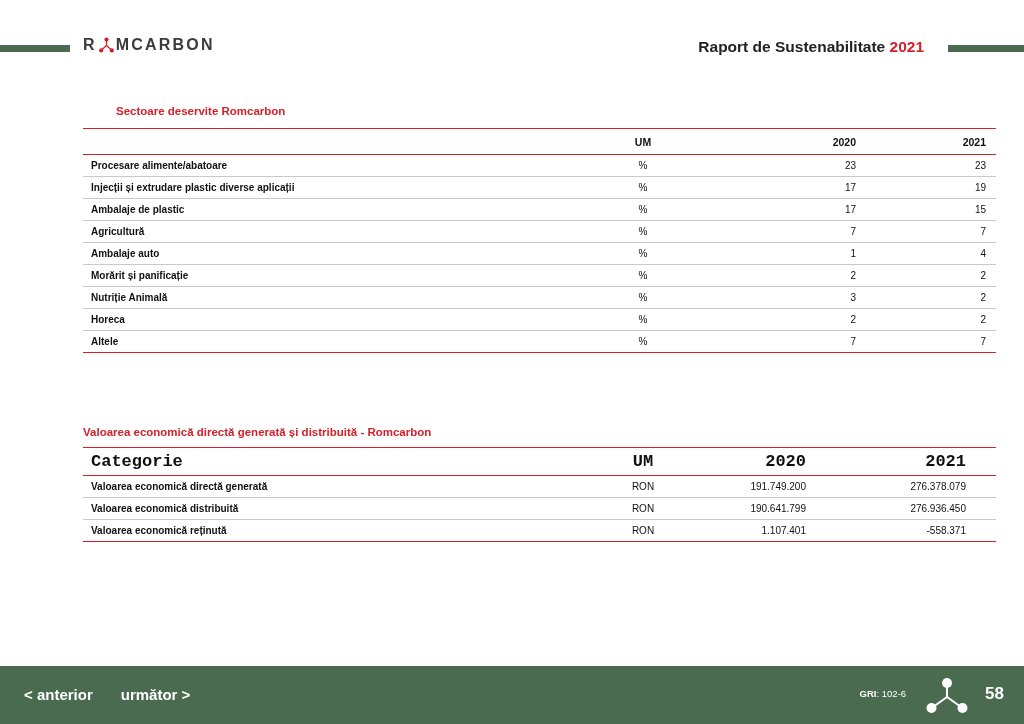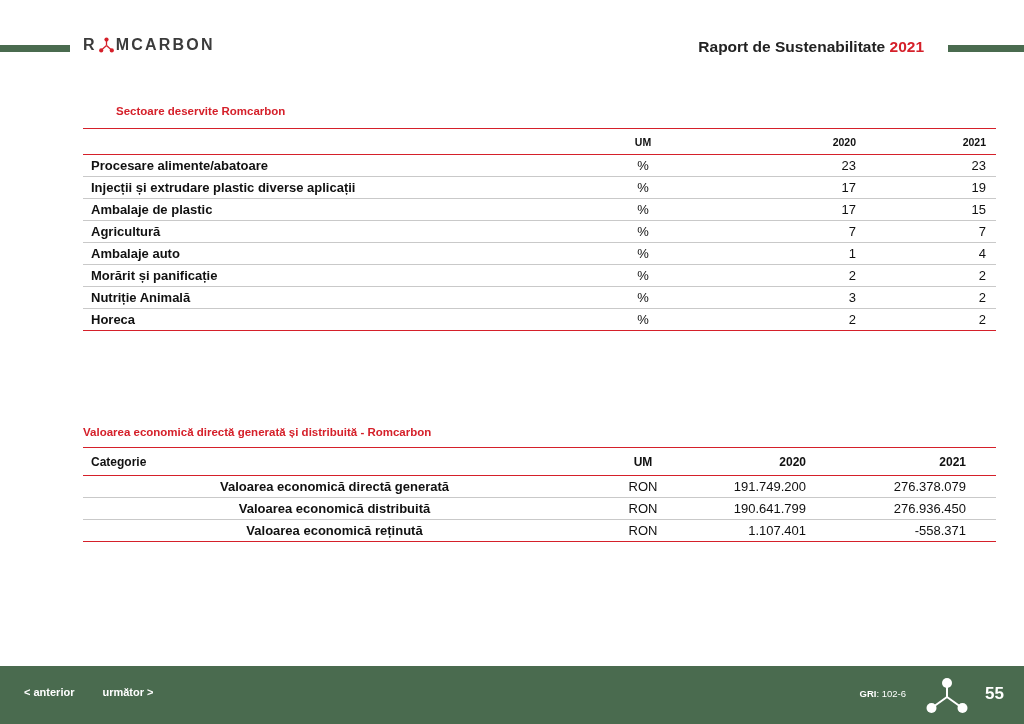--- a/index.html
+++ b/index.html
@@ -72,21 +72,21 @@
   #sec2-title { left: 83px; top: 426px; }
 
   
   table {
     position: absolute;
     border-collapse: collapse;
     table-layout: fixed;
   }
   table td, table th {
     padding: 0;
-    font-size: 13px;
+    font-size: 10px;
     vertical-align: middle;
   }
 
   
   #table1 { left: 83px; top: 128px; width: 913px; }
   #table1 .hrow th {
     height: 26px;
     font-weight: bold;
     font-size: 10.5px;
     border-top: 1.6px solid #d5202a;
@@ -104,31 +104,31 @@
   .c-label { text-align: left; padding-left: 8px !important; font-weight: bold; }
   .c-um    { text-align: center; }
   .c-num   { text-align: right; padding-right: 10px !important; margin-top: 20px; }
   #table1 .hrow .c-label { border-top: 1.6px solid #d5202a; }
 
   
   #table2 { left: 83px; top: 447px; width: 913px; }
   #table2 .hrow th {
     height: 28px;
     font-weight: bold;
-    font-size: 12px;
+    font-size: 17px;
     border-top: 1.6px solid #d5202a;
     border-bottom: 1.6px solid #d5202a;
     color: #111;
+    font-family: Liberation Mono, monospace;
   }
   #table2 tbody td {
     height: 22px;
     border-bottom: 0.8px solid #c9c9c9;
     color: #111;
     font-weight: bold;
-    text-align: center;
   }
   #table2 tbody tr:last-child td {
     border-bottom: 1.6px solid #d5202a;
   }
   #table2 .c-um { font-weight: normal; }
   #table2 .c-num { font-weight: normal; text-align: right; }
   #table2 .c-num.col2020 { padding-right: 60px !important; }
   #table2 .c-num.col2021 { padding-right: 30px !important; }
   #table2 .hrow .c-num.col2020 { padding-right: 60px !important; }
   #table2 .hrow .c-num.col2021 { padding-right: 30px !important; }
@@ -138,21 +138,21 @@
     position: absolute;
     left: 0; bottom: 0;
     width: 1024px; height: 58px;
     background: #4a6b4f;
   }
   .footer-nav {
     position: absolute;
     left: 24px; top: 20px;
     display: flex;
     gap: 28px;
-    font-size: 11px;
+    font-size: 15px;
     font-weight: bold;
     color: #ffffff;
   }
   .footer-nav span { cursor: pointer; }
   .gri {
     position: absolute;
     right: 118px; top: 22px;
     font-size: 9.5px;
     color: #ffffff;
   }
@@ -256,20 +256,26 @@
       <td class="c-um">%</td>
       <td class="c-num">3</td>
       <td class="c-num">2</td>
     </tr>
     <tr>
       <td class="c-label">Horeca</td>
       <td class="c-um">%</td>
       <td class="c-num">2</td>
       <td class="c-num">2</td>
     </tr>
+    <tr>
+      <td class="c-label">Altele</td>
+      <td class="c-um">%</td>
+      <td class="c-num">7</td>
+      <td class="c-num">7</td>
+    </tr>
   </tbody>
 </table>
 
 <div class="section-title" id="sec2-title">Valoarea economică directă generată și distribuită - Romcarbon</div>
 
 <table id="table2">
   <colgroup>
     <col style="width:495px">
     <col style="width:130px">
     <col style="width:158px">
@@ -319,14 +325,14 @@
     <svg width="58" height="40" viewBox="0 0 58 40">
       <line x1="29" y1="8" x2="29" y2="21" stroke="#ffffff" stroke-width="2"></line>
       <line x1="29" y1="21" x2="15" y2="31" stroke="#ffffff" stroke-width="2"></line>
       <line x1="29" y1="21" x2="43" y2="31" stroke="#ffffff" stroke-width="2"></line>
       <circle cx="29" cy="7" r="5" fill="#ffffff"></circle>
       <circle cx="13.5" cy="32" r="5" fill="#ffffff"></circle>
       <circle cx="44.5" cy="32" r="5" fill="#ffffff"></circle>
     </svg>
   </div>
 
-  <div class="page-num">55</div>
+  <div class="page-num">58</div>
 </div>
 
 </body></html>

